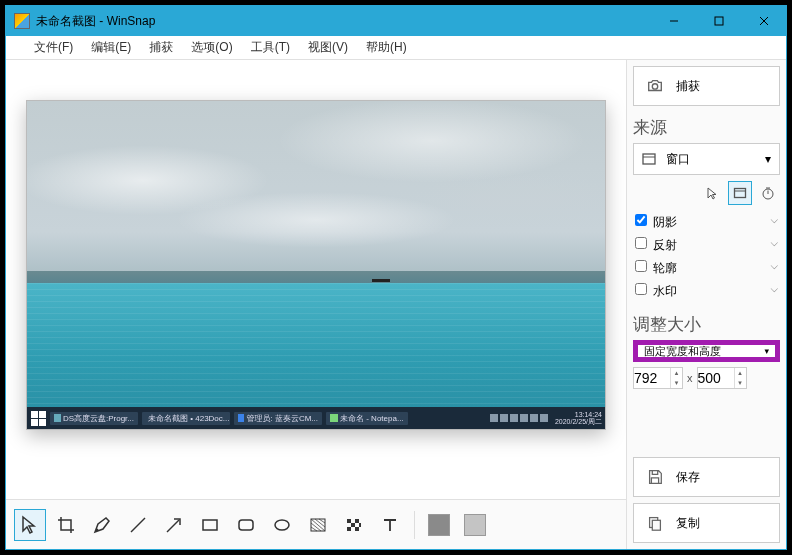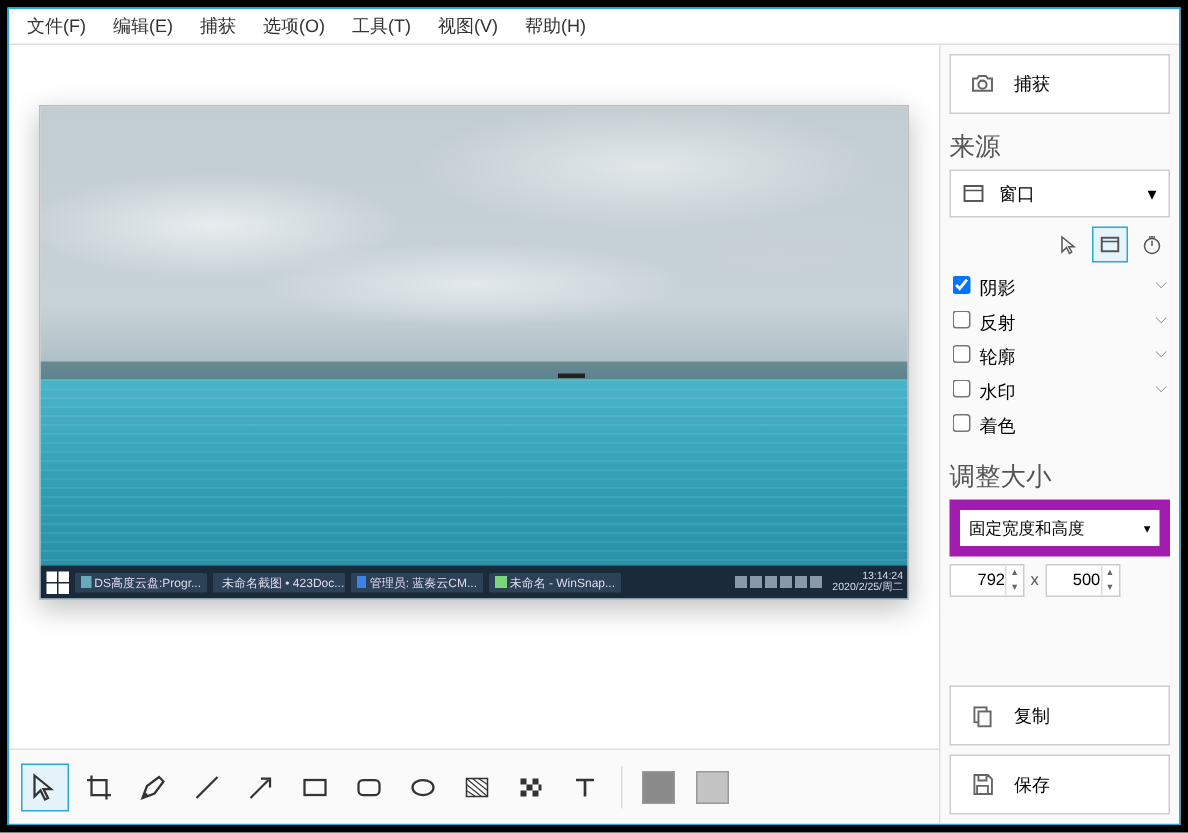--- a/index.html
+++ b/index.html
@@ -40,21 +40,21 @@
       display: flex; align-items: center; justify-content: center;
       cursor: pointer;
     }
     .winbtn svg { width: 10px; height: 10px; }
     .menubar {
       height: 24px;
       background: #fff;
       border-bottom: 1px solid #e0e0e0;
       display: flex;
       align-items: center;
-      padding: 0 4px;
+      padding: 0 20px;
       gap: 2px;
     }
     .menu-item {
       padding: 2px 8px;
       cursor: pointer;
       font-size: 12px;
       color: #333;
     }
     .body {
       flex: 1;
@@ -186,45 +186,66 @@
     .icon-sq.active { border-color:#2aa8d6; background:#e5f3fb;}
     .icon-sq svg{width:14px;height:14px;}
     .fx-row {
       display:flex; align-items:flex-start; gap:6px;
       padding:3px 2px;
       cursor:pointer;
     }
     .fx-row input[type=checkbox]{ width:12px; height:12px;}
     .fx-row .chev { margin-left:auto; color:#888; font-size:10px;}
     .resize-sel {
-      border:7px solid #a21caf; background:#fff;
-      height:38px; display:flex; align-items:center;
+      border:5px solid #a21caf; background:#fff;
+      height:22px; display:flex; align-items:center;
       padding:0 6px; font-size:11px;
     }
     .resize-sel .chev{ margin-left:auto; font-size:9px;}
     .size-row { display:flex; align-items:center; gap:4px; margin-top:5px;}
     .spin {
       width:50px; height:22px; border:1px solid #ccc; background:#fff;
       display:flex; align-items:center;
     }
     .spin input {
-      width:36px; border:none; text-align:right; font-size:11px; outline:none;
+      width:36px; border:none; text-align:left; font-size:14px; outline:none;
     }
     .spin .arrows {
       width:12px; display:flex; flex-direction:column; border-left:1px solid #ddd;
     }
     .spin .arrows span{ height:10px; font-size:7px; text-align:center; line-height:10px; cursor:pointer; color:#666;}
     .x-lbl { font-size:11px; color:#555;}
     .btn-stack { margin-top:auto; display:flex; flex-direction:column; gap:6px;}
   </style>
 </head>
 <body>
 
 <div class="window">
 
+  <div class="titlebar">
+    <div class="app-icon"></div>
+    <div class="title">未命名截图 - WinSnap</div>
+    <div class="spacer"></div>
+    <div class="winbtn">
+      <svg viewBox="0 0 10 10">
+          <line x1="1" y1="5" x2="9" y2="5" stroke="#000" stroke-width="1"></line>
+        </svg>
+    </div>
+    <div class="winbtn">
+      <svg viewBox="0 0 10 10">
+          <rect x="1" y="1" width="8" height="8" fill="none" stroke="#000" stroke-width="1"></rect>
+        </svg>
+    </div>
+    <div class="winbtn close">
+      <svg viewBox="0 0 10 10">
+          <line x1="1" y1="1" x2="9" y2="9" stroke="#000" stroke-width="1"></line>
+          <line x1="9" y1="1" x2="1" y2="9" stroke="#000" stroke-width="1"></line>
+        </svg>
+    </div>
+  </div>
 
   <div class="menubar">
     <div class="menu-item">文件(F)</div>
     <div class="menu-item">编辑(E)</div>
     <div class="menu-item">捕获</div>
     <div class="menu-item">选项(O)</div>
     <div class="menu-item">工具(T)</div>
     <div class="menu-item">视图(V)</div>
     <div class="menu-item">帮助(H)</div>
   </div>
@@ -251,21 +272,21 @@
             <div class="tb-item">
                 <span class="ico" style="background:#e9a23b"></span>
                 <span>未命名截图 • 423Doc...</span>
               </div>
             <div class="tb-item">
                 <span class="ico" style="background:#3b82e9"></span>
                 <span>管理员: 蓝奏云CM...</span>
               </div>
             <div class="tb-item">
                 <span class="ico" style="background:#7bd67b"></span>
-                <span>未命名 - WinSnap...</span>
+                <span>未命名 - Notepa...</span>
               </div>
             <div class="tb-spacer"></div>
             <div class="tb-tray">
               <span class="tico"></span>
                 <span class="tico"></span>
                 <span class="tico"></span>
                 <span class="tico"></span>
                 <span class="tico"></span>
                 <span class="tico"></span>
             </div>
@@ -409,24 +430,20 @@
         <div class="fx-row">
             <input type="checkbox" style="">
             <span>轮廓</span>
             <span class="chev">⌵</span>
           </div>
         <div class="fx-row">
             <input type="checkbox" style="">
             <span>水印</span>
             <span class="chev">⌵</span>
           </div>
-        <div class="fx-row">
-            <input type="checkbox" style="">
-            <span>着色</span>
-          </div>
       </div>
 
       <div class="side-group">
         <div class="grp-title">调整大小</div>
         <div class="resize-sel">
           <span>固定宽度和高度</span>
           <span class="chev">▾</span>
         </div>
         <div class="size-row">
           <div class="spin">
@@ -443,28 +460,28 @@
                 <span>▴</span>
                 <span>▾</span>
               </div>
           </div>
         </div>
       </div>
 
       <div class="btn-stack">
         <div class="side-btn">
           <svg viewBox="0 0 20 20">
+              <path d="M4 3 H14 L17 6 V17 H4 Z M7 3 V7 H13 V3 M6 11 H14 V17 H6 Z" fill="none" stroke="#666" stroke-width="1.4"></path>
+            </svg>
+          <span>保存</span>
+        </div>
+        <div class="side-btn">
+          <svg viewBox="0 0 20 20">
               <rect x="4" y="4" width="9" height="11" fill="none" stroke="#666" stroke-width="1.4"></rect>
               <rect x="7" y="7" width="9" height="11" fill="#fafafa" stroke="#666" stroke-width="1.4"></rect>
             </svg>
           <span>复制</span>
         </div>
-        <div class="side-btn">
-          <svg viewBox="0 0 20 20">
-              <path d="M4 3 H14 L17 6 V17 H4 Z M7 3 V7 H13 V3 M6 11 H14 V17 H6 Z" fill="none" stroke="#666" stroke-width="1.4"></path>
-            </svg>
-          <span>保存</span>
-        </div>
       </div>
     </div>
   </div>
 
 </div>
 
 </body></html>

